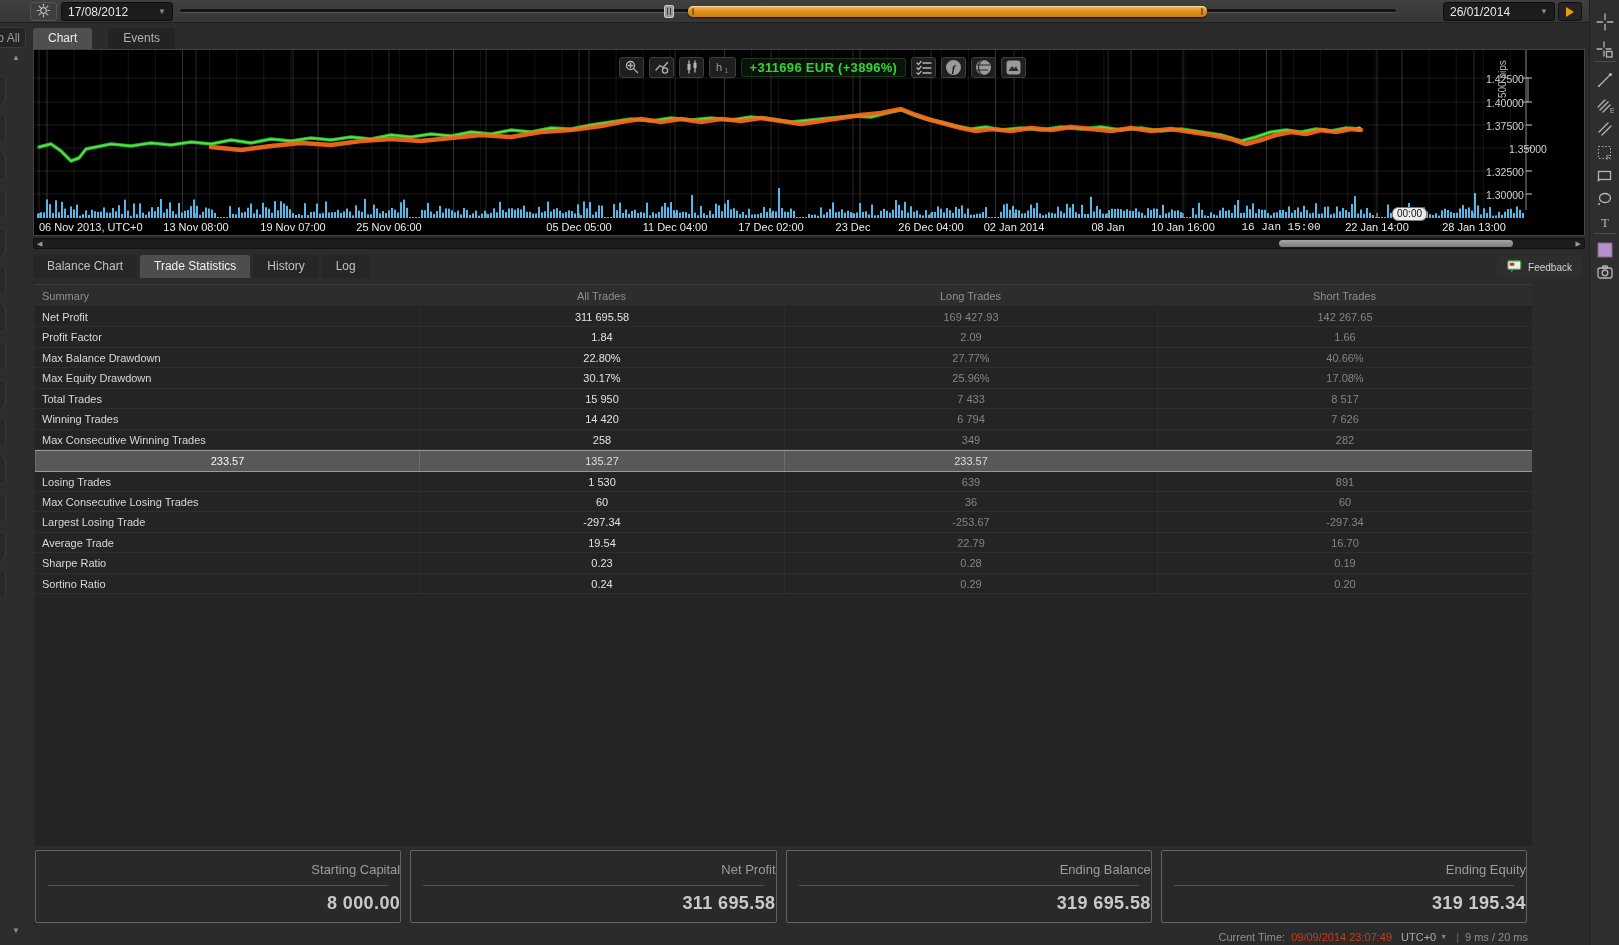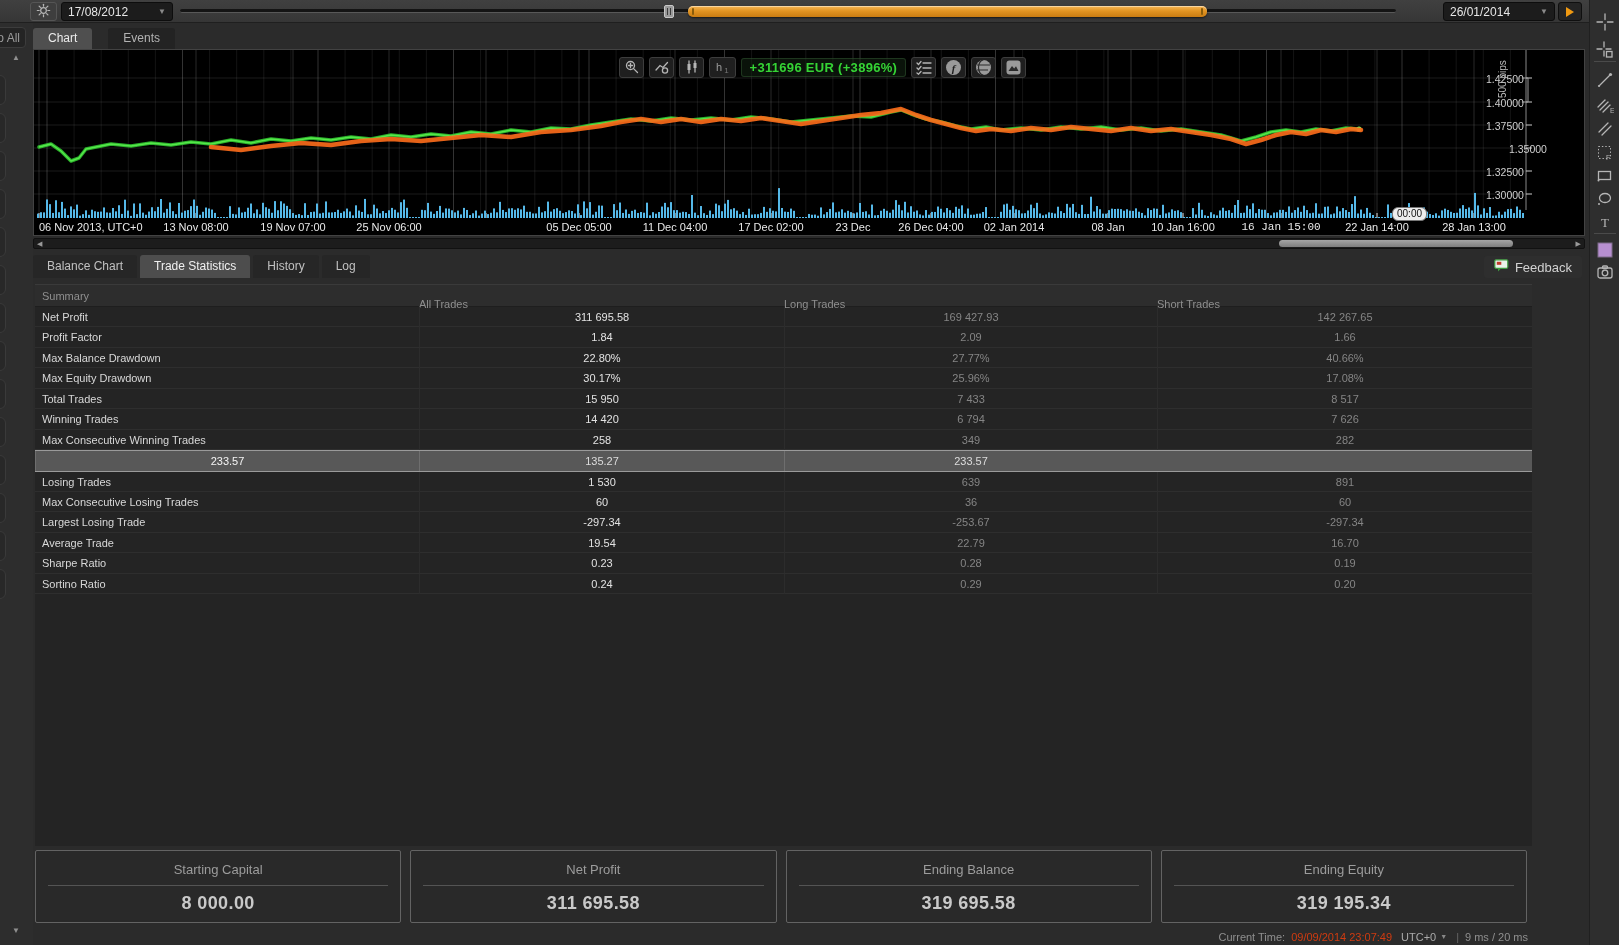--- a/index.html
+++ b/index.html
@@ -48,39 +48,39 @@
   .cursor-tip{position:absolute;left:1358px;top:157px;background:#ededed;color:#111;font-size:10px;line-height:12px;padding:0 4px;border:1px solid #777;border-radius:6px;}
 
   .h-scroll{position:absolute;left:0;top:215px;width:1552px;height:11px;background:#1c1c1c;border:1px solid #111;border-radius:2px;}
   .h-scroll .arr{position:absolute;top:0;color:#999;font-size:7px;line-height:10px;cursor:pointer;}
   .h-scroll .arr.l{left:3px;} .h-scroll .arr.r{right:3px;}
   .h-scroll .thumb{position:absolute;left:1245px;top:1px;width:234px;height:7px;background:linear-gradient(#a5a5a5,#7e7e7e);border-radius:4px;cursor:grab;}
 
   .panel-tabs{position:absolute;left:0;top:232px;height:24px;width:1552px;}
   .ptab{display:inline-block;height:23px;padding:0 14px;margin-right:3px;font-size:12px;line-height:23px;color:#c0c0c0;background:#262626;border-radius:3px 3px 0 0;cursor:pointer;}
   .ptab.active{background:#4d4d4d;color:#f0f0f0;}
-  .feedback{position:absolute;right:3px;top:1px;height:22px;background:#2e2e2e;border:none;border-radius:3px;color:#d2d2d2;font-size:13px;display:flex;align-items:center;gap:6px;padding:0 10px;cursor:pointer;}
+  .feedback{position:absolute;right:3px;top:1px;height:22px;background:#2e2e2e;border:none;border-radius:3px;color:#d2d2d2;font-size:10px;display:flex;align-items:center;gap:6px;padding:0 10px;cursor:pointer;}
 
   .stats-table{position:absolute;left:2px;top:261px;width:1497px;height:562px;background:#242424;border-top:1px solid #3a3a3a;}
   .thead,.trow{display:grid;grid-template-columns:384px 365px 373px 1fr;}
   .thead{height:22px;line-height:22px;background:#2d2d2d;color:#8f8f8f;font-size:11px;border-bottom:1px solid #1e1e1e;}
-  .thead .hc{margin-top:8px;}
+  .thead .hc{text-align:center;}
   .thead .hl{padding-left:7px;text-align:left;}
   .trow{height:20.45px;line-height:20px;font-size:11px;border-bottom:1px solid #2e2e2e;background:#242424;}
   .trow .lbl{color:#d8d8d8;padding-left:7px;}
   .trow .v{text-align:center;border-left:1px solid #2c2c2c;}
   .trow .va{color:#e2e2e2;} .trow .vl,.trow .vs{color:#858585;}
   .trow.highlight{background:#585858;border-top:1px solid #9a9a9a;border-bottom:1px solid #9a9a9a;height:21.45px;}
   .trow.highlight .lbl{color:#fdfdfd;}
   .trow.highlight .va{color:#f4f4f4;}
   .trow.highlight .vl,.trow.highlight .vs{color:#dcdcdc;}
   .trow.highlight .v{border-left:1px solid #6e6e6e;}
 
   .cards{position:absolute;left:2px;top:827px;width:1492px;height:73px;display:flex;gap:9px;}
-  .card{flex:1;background:#292929;border:1px solid #636363;border-radius:2px;text-align:center;padding-top:11px;cursor:default;}
+  .card{flex:1;background:#292929;border:1px solid #636363;border-radius:2px;text-align:right;padding-top:11px;cursor:default;}
   .card-title{color:#9c9c9c;font-size:13px;}
   .card-div{border-top:1px solid #545454;margin:8px 12px 7px;}
   .card-value{color:#c9c9c9;font-size:18px;font-weight:bold;letter-spacing:.4px;}
 
   .status-bar{position:absolute;left:0;top:905px;width:1556px;height:17px;display:flex;align-items:center;justify-content:flex-end;padding-right:61px;font-size:11px;color:#8f8f8f;gap:6px;}
   .st-time{color:#cf3b10;}
   .st-tz{display:flex;align-items:center;gap:4px;color:#aaa;cursor:pointer;padding:0 3px;}
   .st-tz .dd{font-size:7px;color:#888;}
   .st-sep{color:#666;}
 

